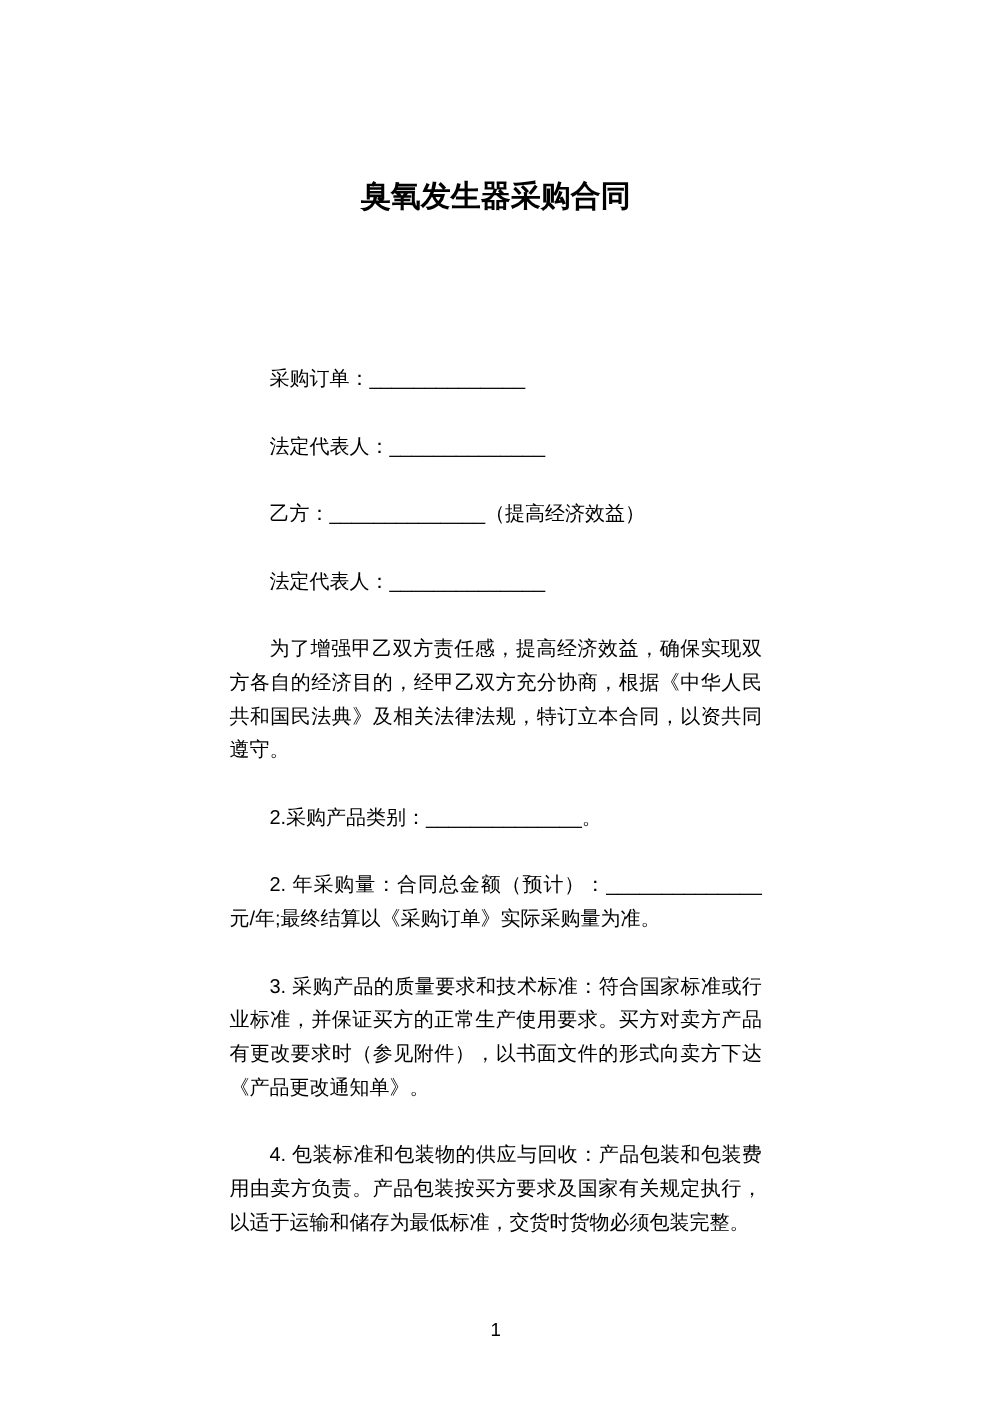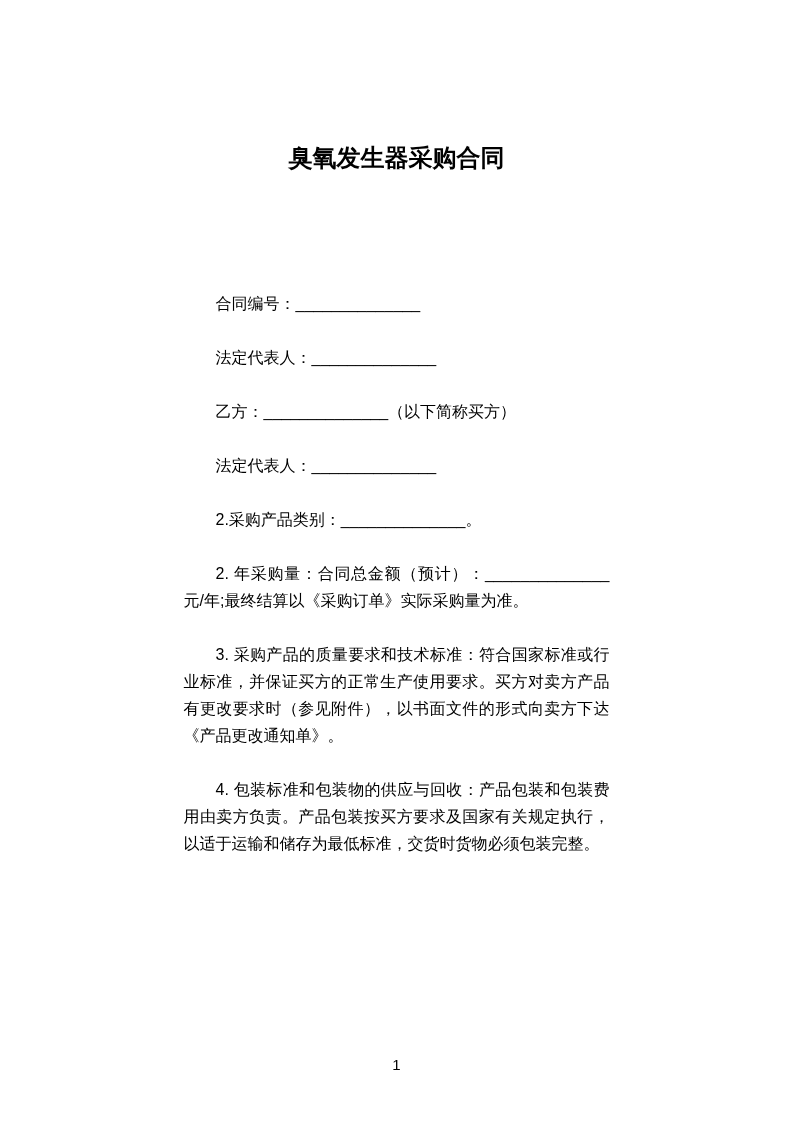--- a/index.html
+++ b/index.html
@@ -49,26 +49,27 @@
   }
 </style>
 </head>
 <body>
 
 <div class="page">
 
   <h1 class="doc-title">臭氧发生器采购合同</h1>
 
   <div>
-    <p class="field-line">合同编号：______________</p>
+    <p class="field-line">采购订单：______________</p>
     <p class="field-line">法定代表人：______________</p>
-    <p class="field-line">乙方：______________（以下简称买方）</p>
+    <p class="field-line">乙方：______________（提高经济效益）</p>
     <p class="field-line">法定代表人：______________</p>
   </div>
 
+  <p class="para">为了增强甲乙双方责任感，提高经济效益，确保实现双方各自的经济目的，经甲乙双方充分协商，根据《中华人民共和国民法典》及相关法律法规，特订立本合同，以资共同遵守。</p>
 
   <p class="para">2.采购产品类别：______________。</p>
 
   <p class="para">2. 年采购量：合同总金额（预计）：______________元/年;最终结算以《采购订单》实际采购量为准。</p>
 
   <p class="para">3. 采购产品的质量要求和技术标准：符合国家标准或行业标准，并保证买方的正常生产使用要求。买方对卖方产品有更改要求时（参见附件），以书面文件的形式向卖方下达《产品更改通知单》。</p>
 
   <p class="para">4. 包装标准和包装物的供应与回收：产品包装和包装费用由卖方负责。产品包装按买方要求及国家有关规定执行，以适于运输和储存为最低标准，交货时货物必须包装完整。</p>
 
   <div class="page-number">1</div>

